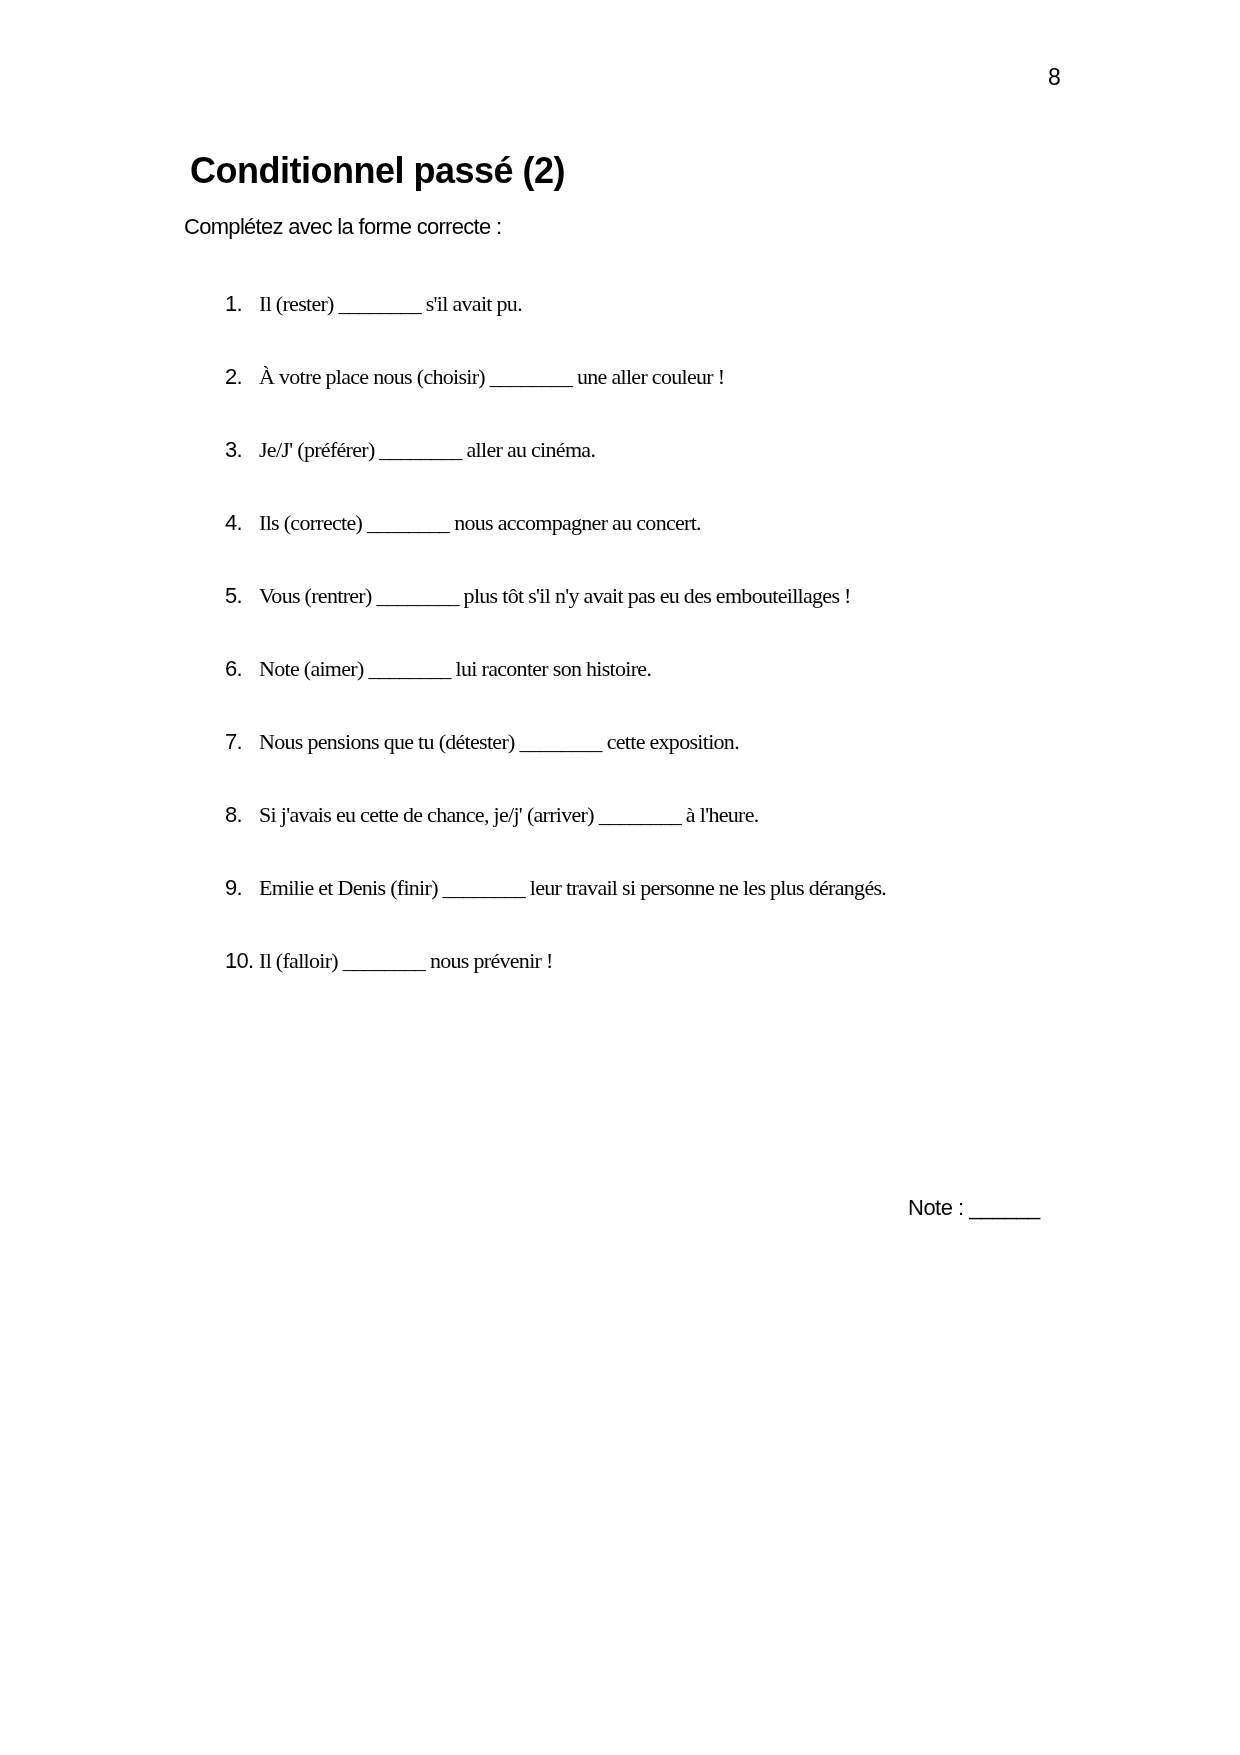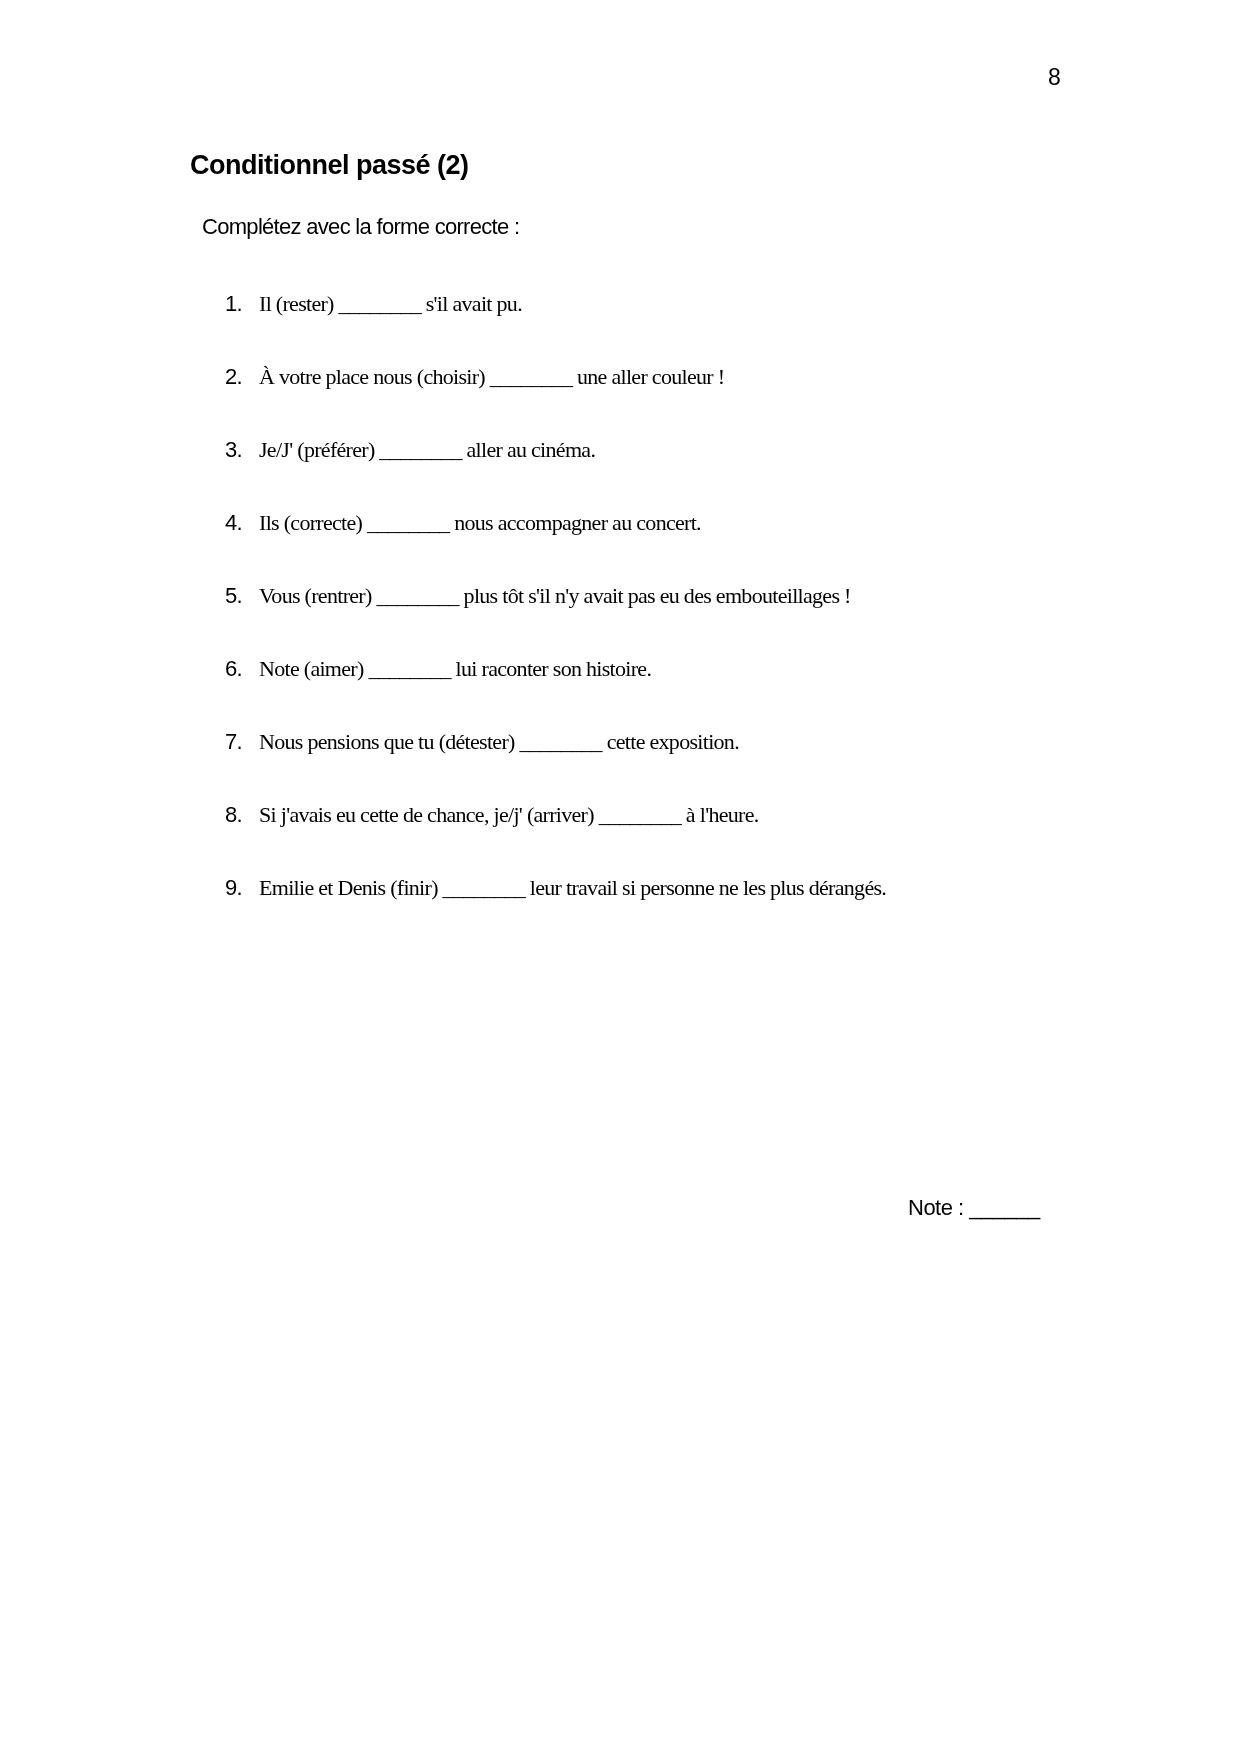--- a/index.html
+++ b/index.html
@@ -20,28 +20,28 @@
     position: absolute;
     top: 64px;
     left: 1048px;
     font-size: 23px;
     letter-spacing: -0.5px;
   }
   .doc-title {
     position: absolute;
     top: 150px;
     left: 190px;
-    font-size: 27px;
+    font-size: 36px;
     font-weight: 700;
     letter-spacing: -0.5px;
   }
   .instructions {
     position: absolute;
     top: 214px;
-    left: 202px;
+    left: 184px;
     font-size: 22px;
     letter-spacing: -0.7px;
   }
   .exercise-list {
     position: absolute;
     top: 289px;
     left: 225px;
     width: 900px;
   }
   .item {
@@ -111,17 +111,21 @@
       <span class="txt">Nous pensions que tu (détester) ________ cette exposition.</span>
     </div>
     <div class="item">
       <span class="num">8.</span>
       <span class="txt">Si j'avais eu cette de chance, je/j' (arriver) ________ à l'heure.</span>
     </div>
     <div class="item">
       <span class="num">9.</span>
       <span class="txt">Emilie et Denis (finir) ________ leur travail si personne ne les plus dérangés.</span>
     </div>
+    <div class="item">
+      <span class="num">10.</span>
+      <span class="txt">Il (falloir) ________ nous prévenir !</span>
+    </div>
   </div>
 
   <div class="note-line">Note : ______</div>
 
 </div>
 
 </body></html>

